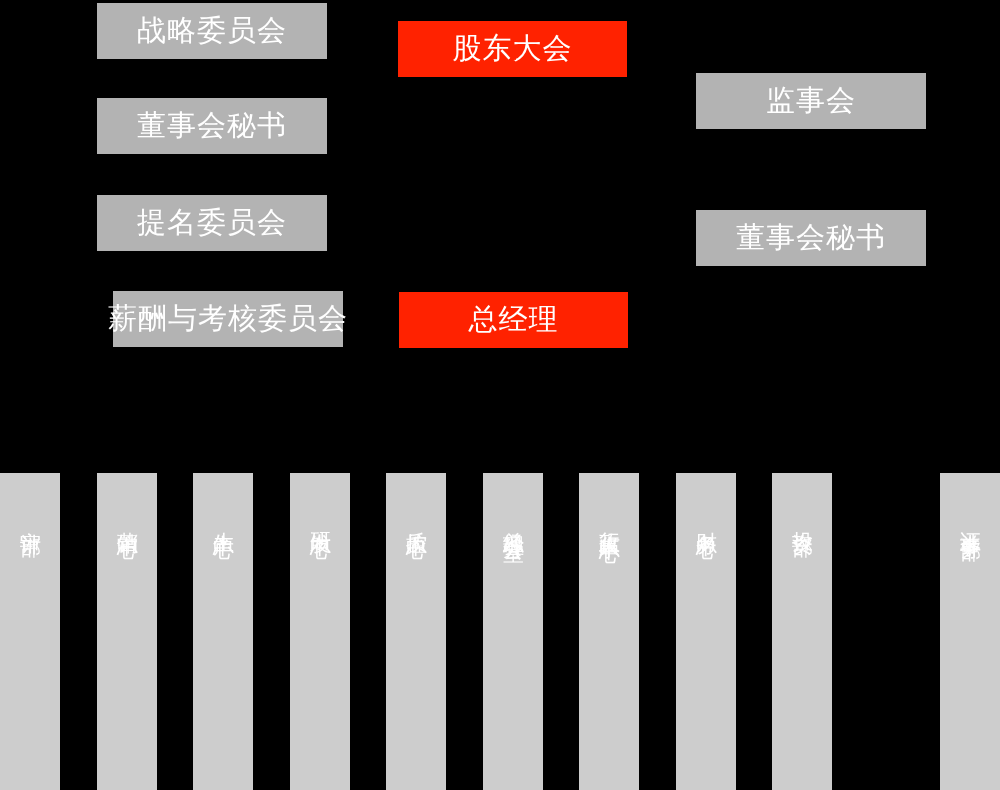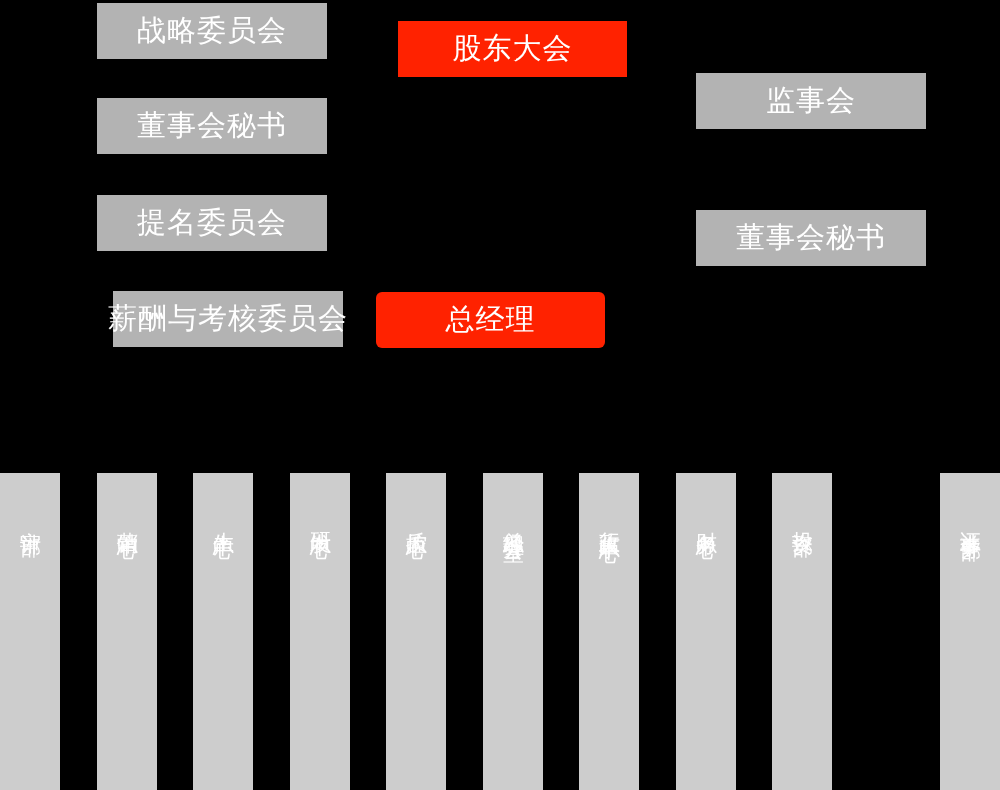--- a/index.html
+++ b/index.html
@@ -68,21 +68,21 @@
 
 <div class="canvas">
 
   <div class="node gray" style="left:97px; top:3px;">战略委员会</div>
   <div class="node gray" style="left:97px; top:98px;">董事会秘书</div>
   <div class="node gray" style="left:97px; top:195px;">提名委员会</div>
   <div class="node gray" style="left:97px; top:291px;margin-left:16px;">薪酬与考核委员会</div>
 
   <div class="node red" style="left:398px; top:2px;margin-top:19px;">股东大会</div>
   <div class="tip"></div>
-  <div class="node red" style="left:376px; top:292px;border-radius:6px;">总经理</div>
+  <div class="node red" style="left:399px; top:292px;">总经理</div>
 
   <div class="node gray" style="left:696px; top:73px;">监事会</div>
   <div class="node gray" style="left:696px; top:210px;">董事会秘书</div>
 
   <div class="pillar" style="left:0px;">
     <span class="vlabel">审计部</span>
   </div>
   <div class="pillar" style="left:97px;">
     <span class="vlabel">营销中心</span>
   </div>

